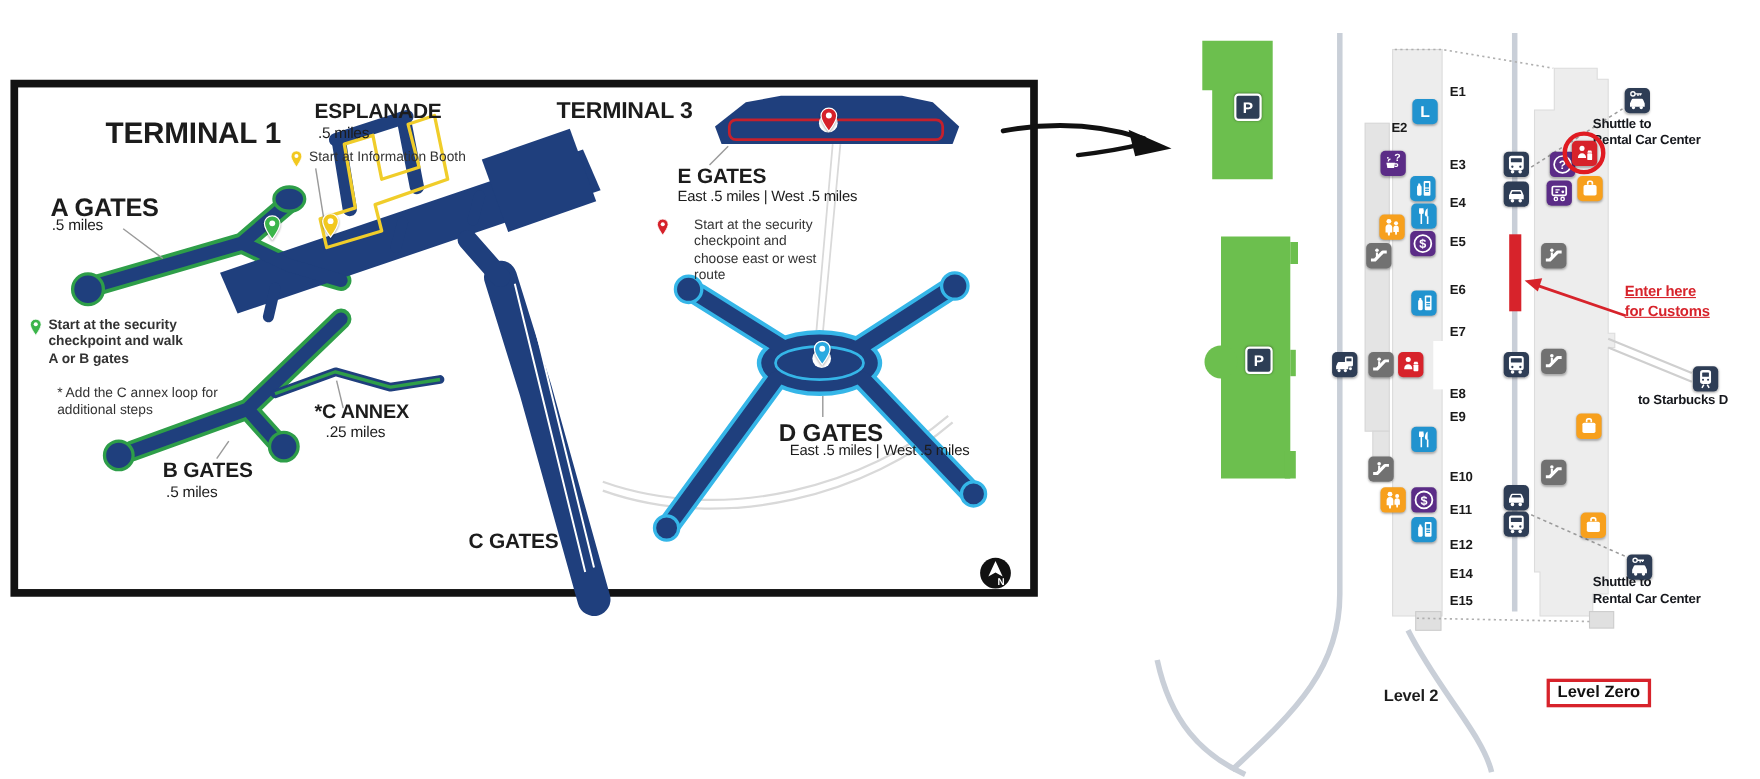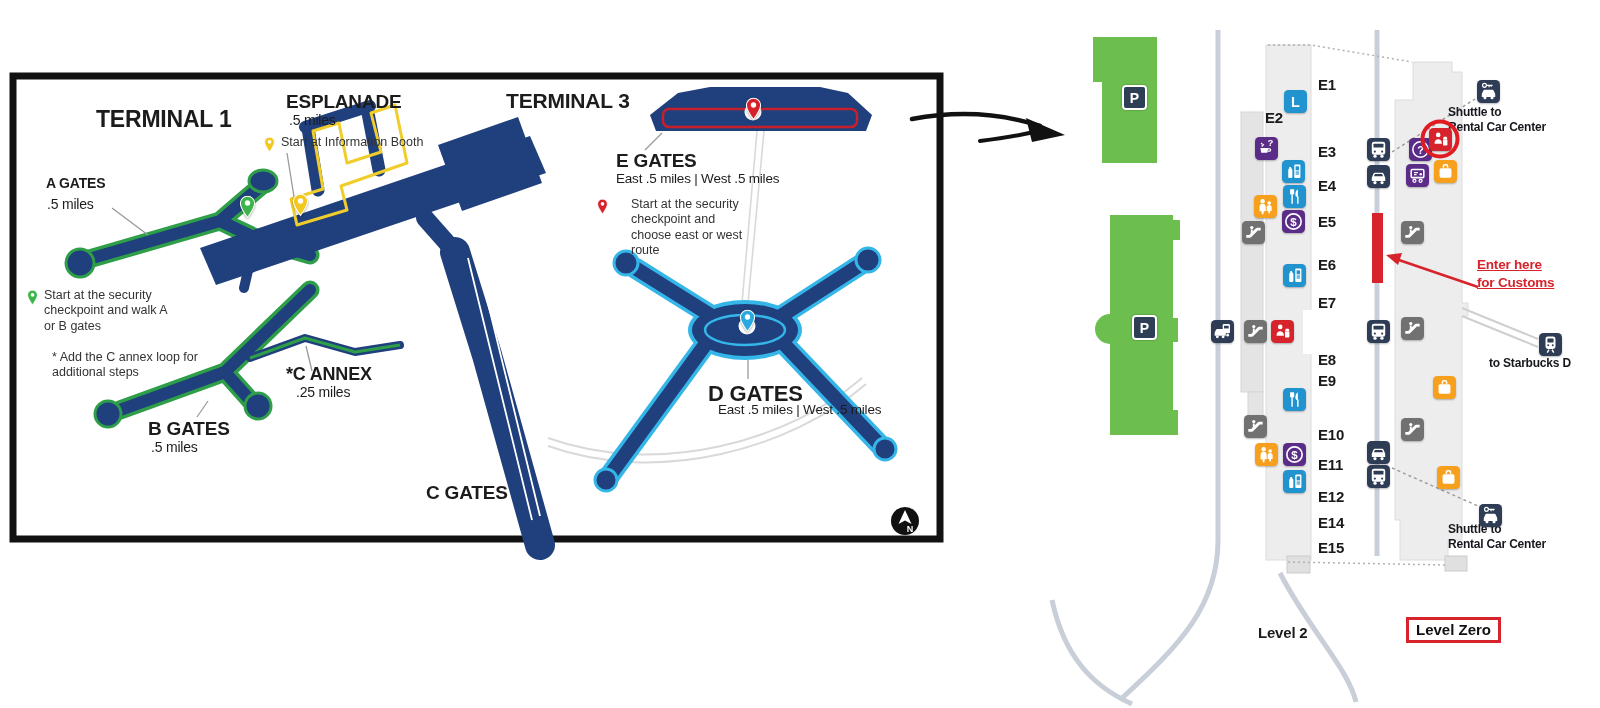--- a/index.html
+++ b/index.html
@@ -15,21 +15,21 @@
   .pin{position:absolute;z-index:6;width:19px;height:24px;}
   .pin svg{width:19px;height:24px;display:block;filter:drop-shadow(0 1px 1px rgba(0,0,0,.35));}
   .green{fill:#3bb54a;} .yellow{fill:#f2c81f;} .red{fill:#d6212a;} .blue{fill:#2aa9e0;}
   .marker{position:absolute;z-index:5;width:23px;height:23px;border-radius:4.5px;
           box-shadow:0 1px 2px rgba(0,0,0,.28);}
   .marker svg{width:23px;height:23px;display:block;}
   .m-navy{background:#2e3d55;} .m-blue{background:#2193cf;} .m-purple{background:#5b2c87;}
   .m-orange{background:#f7a01d;} .m-gray{background:#717171;} .m-red{background:#d7232b;}
   .marker.circled::after{content:"";position:absolute;left:50%;top:50%;width:31px;height:31px;
           transform:translate(-50%,-50%);border:4.5px solid #e01b22;border-radius:50%;}
-  .gate{position:absolute;z-index:4;font-weight:bold;font-size:15px;color:#1a1a1a;letter-spacing:-0.2px;}
+  .gate{position:absolute;z-index:4;font-weight:bold;font-size:12px;color:#1a1a1a;letter-spacing:-0.2px;}
   .pbadge{position:absolute;z-index:5;width:21px;height:21px;background:#2d3e55;border:2px solid #fff;
           border-radius:4px;color:#fff;font-weight:bold;font-size:14px;display:flex;align-items:center;
           justify-content:center;box-shadow:0 0 2px rgba(0,0,0,.4);}
   .stxt{position:absolute;z-index:4;font-weight:bold;font-size:12px;color:#16181d;
         white-space:pre-line;line-height:1.28;letter-spacing:-0.2px;}
   .customs-txt{position:absolute;z-index:4;color:#d7232b;font-weight:bold;font-size:13.5px;
         text-decoration:underline;white-space:pre-line;line-height:1.3;letter-spacing:-0.2px;}
   .lz{position:absolute;z-index:4;border:3px solid #d7232b;padding:1px 7px 2px 7px;font-weight:bold;
       font-size:15px;background:#fff;color:#111;}
 </style>
@@ -170,43 +170,43 @@
     </g>
     <path d="M1462 308 L1538 339 M1462 316 L1538 347" stroke="#cfcfcf" stroke-width="2" fill="none"></path>
 
     <rect x="1372" y="213" width="11" height="70" fill="#d7232b"></rect>
     <g>
       <path d="M1478 287 L1396 259" stroke="#d7232b" stroke-width="2.5" fill="none"></path>
       <polygon points="1386,255 1402,253 1398,265" fill="#d7232b"></polygon>
     </g>
   </svg>
 
-  <div class="lbl b" style="left:96px;top:106px;font-size:23px;text-align:right;">TERMINAL 1</div>
+  <div class="lbl b" style="left:96px;top:106px;font-size:27px;text-align:right;">TERMINAL 1</div>
   <div class="lbl b" style="left:286px;top:91px;font-size:19px;">ESPLANADE</div>
   <div class="lbl" style="left:289px;top:112px;font-size:14px;">.5 miles</div>
   <div class="note" style="left:263px;top:135px;width:170px;">
     <span class="npin yellow">
         <svg viewBox="0 0 24 30">
           <use href="#pin"></use>
         </svg>
       </span>
     <span class="txt">Start at Information Booth</span>
   </div>
   <div class="lbl b" style="left:506px;top:89px;font-size:21px;">TERMINAL 3</div>
 
-  <div class="lbl b" style="left:46px;top:175px;font-size:14px;">A GATES</div>
+  <div class="lbl b" style="left:46px;top:175px;font-size:23px;">A GATES</div>
   <div class="lbl" style="left:47px;top:196px;font-size:14px;">.5 miles</div>
 
   <div class="note" style="left:26px;top:288px;width:165px;">
     <span class="npin green">
         <svg viewBox="0 0 24 30">
           <use href="#pin"></use>
         </svg>
       </span>
-    <span class="txt" style="width:130px;">Start at the security checkpoint and walk A or B gates</span>
+    <span class="txt" style="width:130px;font-weight:bold;">Start at the security checkpoint and walk A or B gates</span>
   </div>
   <div class="note" style="left:52px;top:350px;width:155px;">
     <span class="txt" style="width:150px;">* Add the C annex loop for additional steps</span>
   </div>
 
   <div class="lbl b" style="left:148px;top:418px;font-size:19px;">B GATES</div>
   <div class="lbl" style="left:151px;top:439px;font-size:14px;">.5 miles</div>
 
   <div class="lbl b" style="left:286px;top:364px;font-size:18px;">*C ANNEX</div>
   <div class="lbl" style="left:296px;top:384px;font-size:14px;">.25 miles</div>

